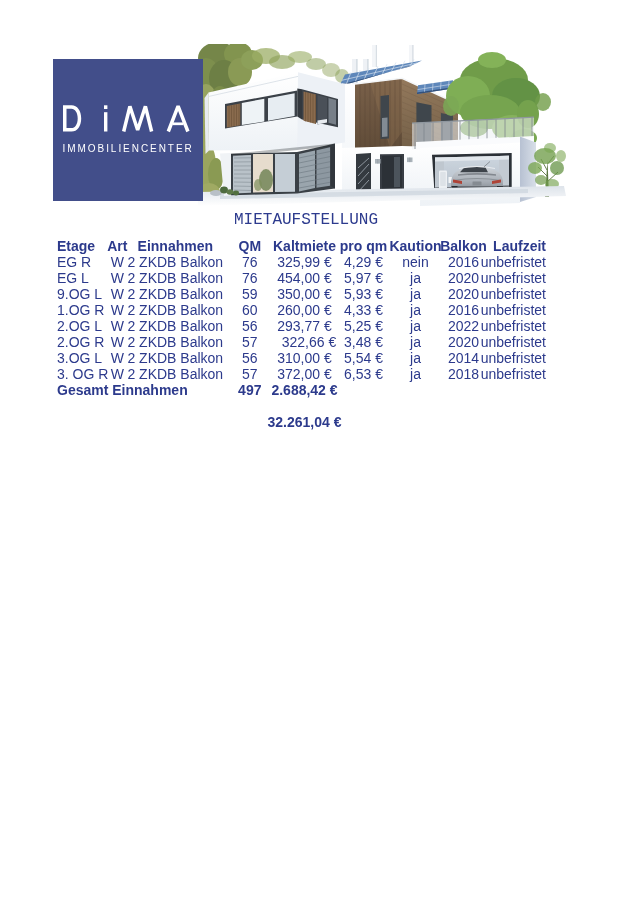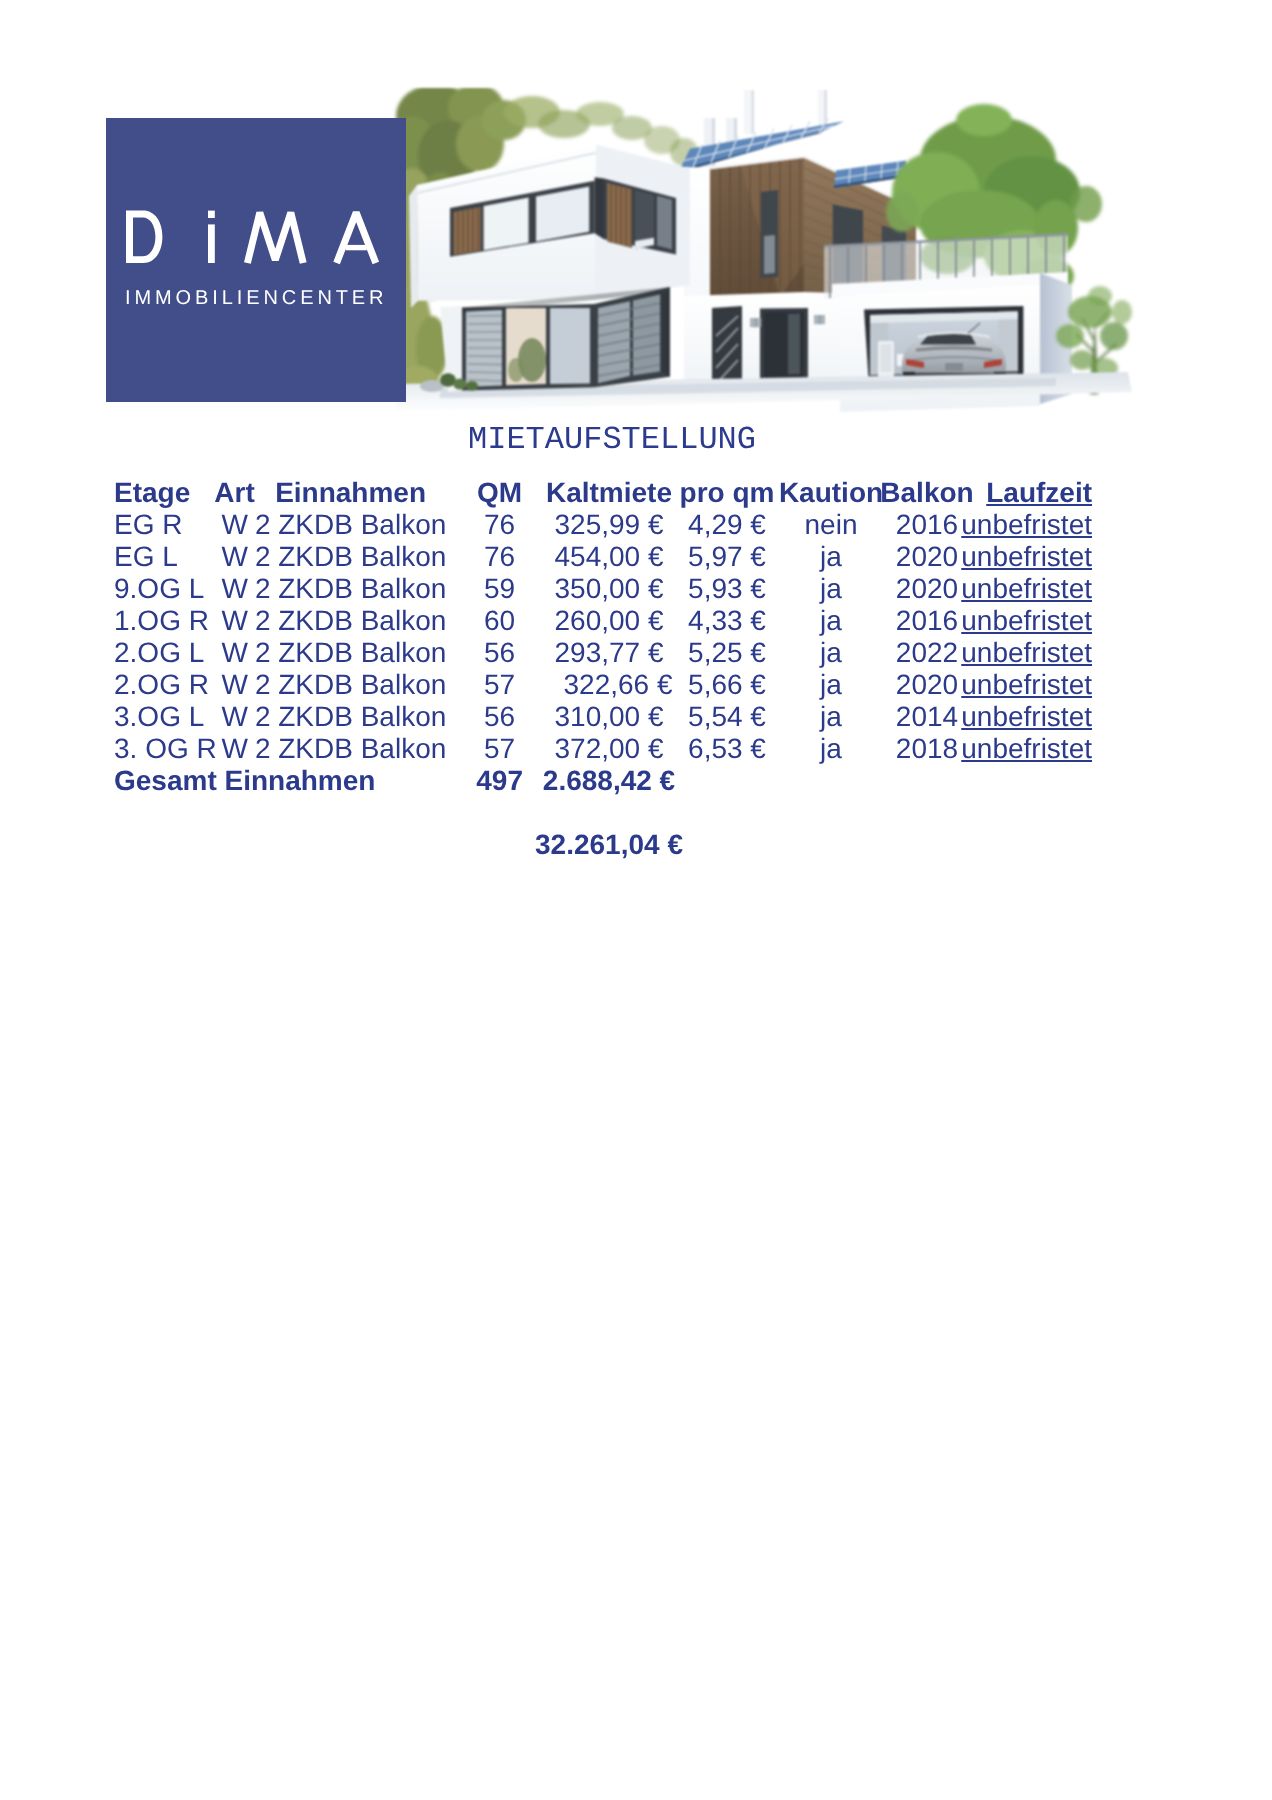--- a/index.html
+++ b/index.html
@@ -5,21 +5,21 @@
 html,body{margin:0;padding:0;background:#fff;}
 .page{position:relative;width:636px;height:900px;background:#fff;overflow:hidden;font-family:"Liberation Sans",sans-serif;}
 .logo{position:absolute;left:53px;top:59px;width:150px;height:142px;background:#424e8a;z-index:3;}
 .photo{position:absolute;left:194px;top:44px;z-index:1;filter:blur(0.4px);}
 .title{position:absolute;left:0;top:211.8px;width:612px;text-align:center;font-size:16px;font-weight:400;line-height:1;color:#2d3b8e;letter-spacing:0px;z-index:2;font-family:Liberation Mono, monospace;}
 .trow{position:absolute;left:0;top:0;width:636px;height:16px;line-height:16px;font-size:14px;color:#2c3a8c;z-index:2;}
 .trow b{font-weight:bold;}
 .trow span{position:absolute;white-space:nowrap;}
 .l{left:57px;}
 .c{transform:translateX(-50%);}
-.r{right:90px;text-align:right;text-decoration:underline;}
+.r{right:90px;text-align:right;}
 </style>
 </head>
 <body>
 <div class="page">
 <svg class="photo" width="376" height="166" viewBox="0 0 376 166">
 <defs>
 <linearGradient id="gwall" x1="0" y1="0" x2="0" y2="1">
   <stop offset="0" stop-color="#ffffff"></stop>
           <stop offset="1" stop-color="#eef2f6"></stop>
 </linearGradient>
@@ -395,21 +395,21 @@
       <span class="c" style="left:415.5px">ja</span>
       <span class="c" style="left:463.5px">2022</span>
       <span class="r">unbefristet</span>
     </div>
 <div class="trow" style="top:333.7px">
       <span class="l">2.OG R</span>
       <span class="c" style="left:117.3px">W</span>
       <span class="c" style="left:175.3px">2 ZKDB Balkon</span>
       <span class="c" style="left:249.8px">57</span>
       <span class="c" style="left:309px">322,66 €</span>
-      <span class="c" style="left:363.5px">5,66 €</span>
+      <span class="c" style="left:363.5px">3,48 €</span>
       <span class="c" style="left:415.5px">ja</span>
       <span class="c" style="left:463.5px">2020</span>
       <span class="r">unbefristet</span>
     </div>
 <div class="trow" style="top:349.7px">
       <span class="l">3.OG L</span>
       <span class="c" style="left:117.3px">W</span>
       <span class="c" style="left:175.3px">2 ZKDB Balkon</span>
       <span class="c" style="left:249.8px">56</span>
       <span class="c" style="left:304.5px">310,00 €</span>

